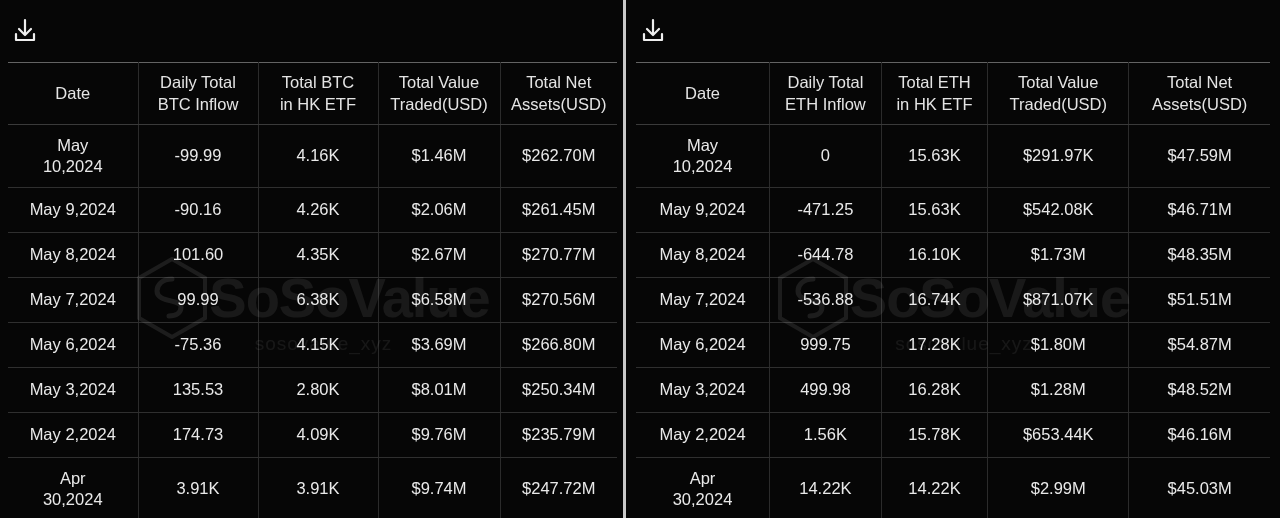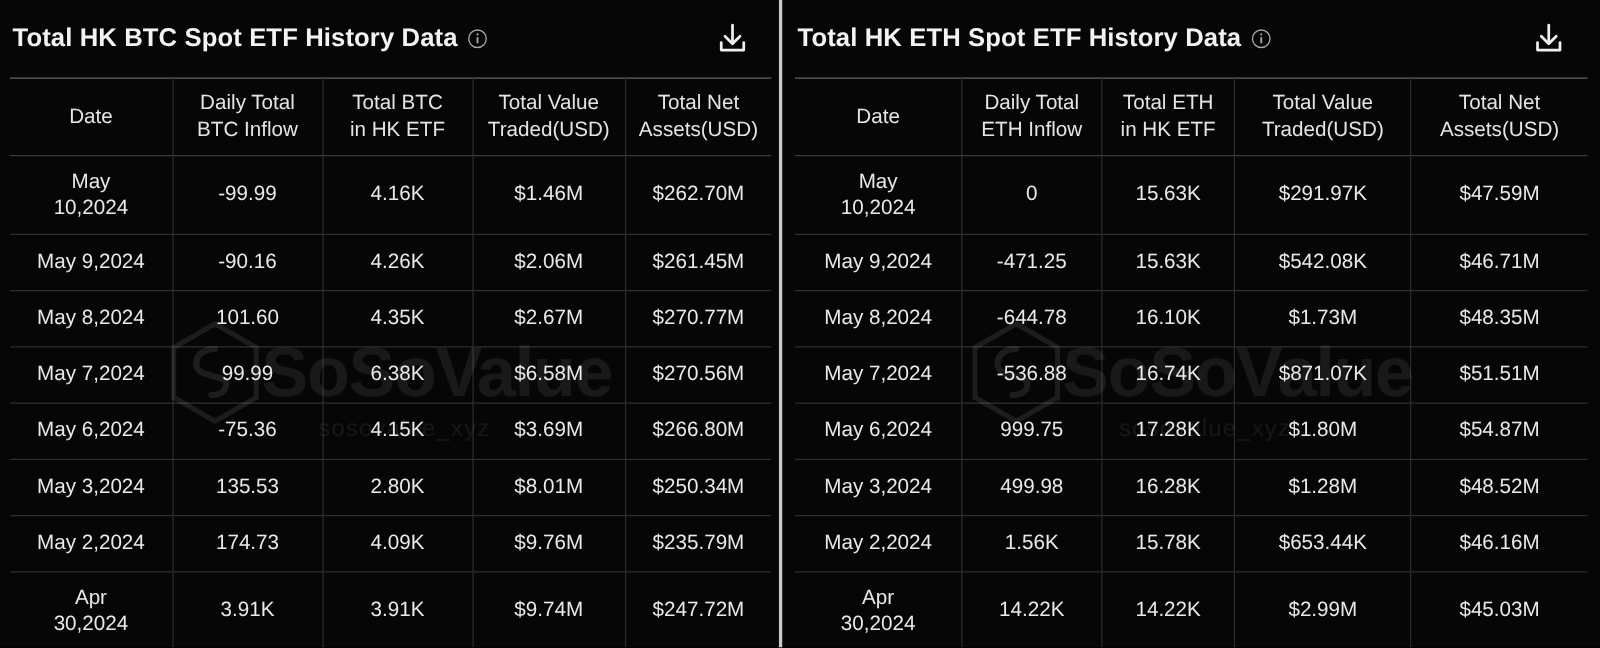--- a/index.html
+++ b/index.html
@@ -173,30 +173,20 @@
   }
   .table-zone { position: relative; }
 </style>
 </head>
 <body>
 
 <div class="screen">
 
   <div class="panel panel-left">
     <div class="panel-head">
-      <div class="title-wrap">
-        <span class="panel-title">Total HK BTC Spot ETF History Data</span>
-        <span class="info-icon">
-          <svg viewBox="0 0 16 16" width="16" height="16">
-            <circle cx="8" cy="8" r="7" fill="none" stroke="#cfcfcf" stroke-width="1.1"></circle>
-            <circle cx="8" cy="4.5" r="0.85" fill="#cfcfcf"></circle>
-            <rect x="7.25" y="6.5" width="1.5" height="5.2" rx="0.7" fill="#cfcfcf"></rect>
-          </svg>
-        </span>
-      </div>
       <span class="dl-icon">
         <svg viewBox="0 0 30 30" width="30" height="30">
           <path d="M15 4 L15 18" stroke="#efefef" stroke-width="2.2" stroke-linecap="round" fill="none"></path>
           <path d="M9 13 L15 19 L21 13" stroke="#efefef" stroke-width="2.2" stroke-linecap="round" stroke-linejoin="round" fill="none"></path>
           <path d="M6 18 L6 24 L24 24 L24 18" stroke="#efefef" stroke-width="2.2" stroke-linecap="round" stroke-linejoin="round" fill="none"></path>
         </svg>
       </span>
     </div>
 
     <div class="table-zone">
@@ -305,30 +295,20 @@
           <span class="wm-sub">sosovalue_xyz</span>
         </div>
       </div>
     </div>
   </div>
 
   <div class="panel-divider"></div>
 
   <div class="panel panel-right">
     <div class="panel-head">
-      <div class="title-wrap">
-        <span class="panel-title">Total HK ETH Spot ETF History Data</span>
-        <span class="info-icon">
-          <svg viewBox="0 0 16 16" width="16" height="16">
-            <circle cx="8" cy="8" r="7" fill="none" stroke="#cfcfcf" stroke-width="1.1"></circle>
-            <circle cx="8" cy="4.5" r="0.85" fill="#cfcfcf"></circle>
-            <rect x="7.25" y="6.5" width="1.5" height="5.2" rx="0.7" fill="#cfcfcf"></rect>
-          </svg>
-        </span>
-      </div>
       <span class="dl-icon">
         <svg viewBox="0 0 30 30" width="30" height="30">
           <path d="M15 4 L15 18" stroke="#efefef" stroke-width="2.2" stroke-linecap="round" fill="none"></path>
           <path d="M9 13 L15 19 L21 13" stroke="#efefef" stroke-width="2.2" stroke-linecap="round" stroke-linejoin="round" fill="none"></path>
           <path d="M6 18 L6 24 L24 24 L24 18" stroke="#efefef" stroke-width="2.2" stroke-linecap="round" stroke-linejoin="round" fill="none"></path>
         </svg>
       </span>
     </div>
 
     <div class="table-zone">

